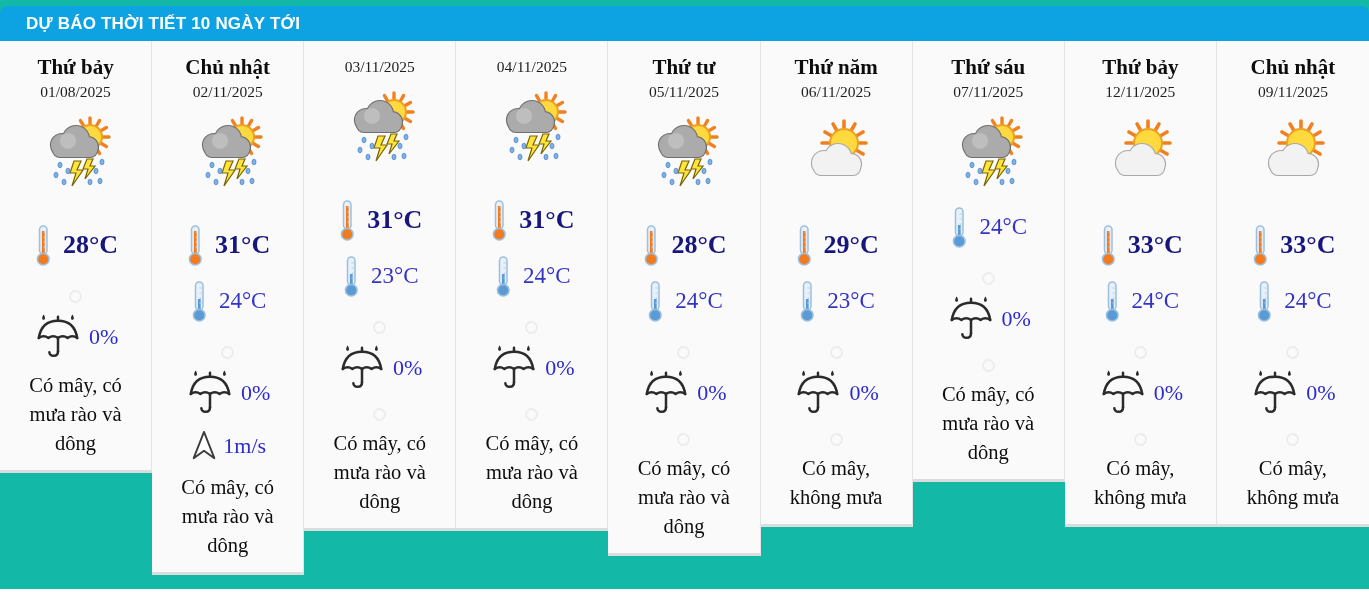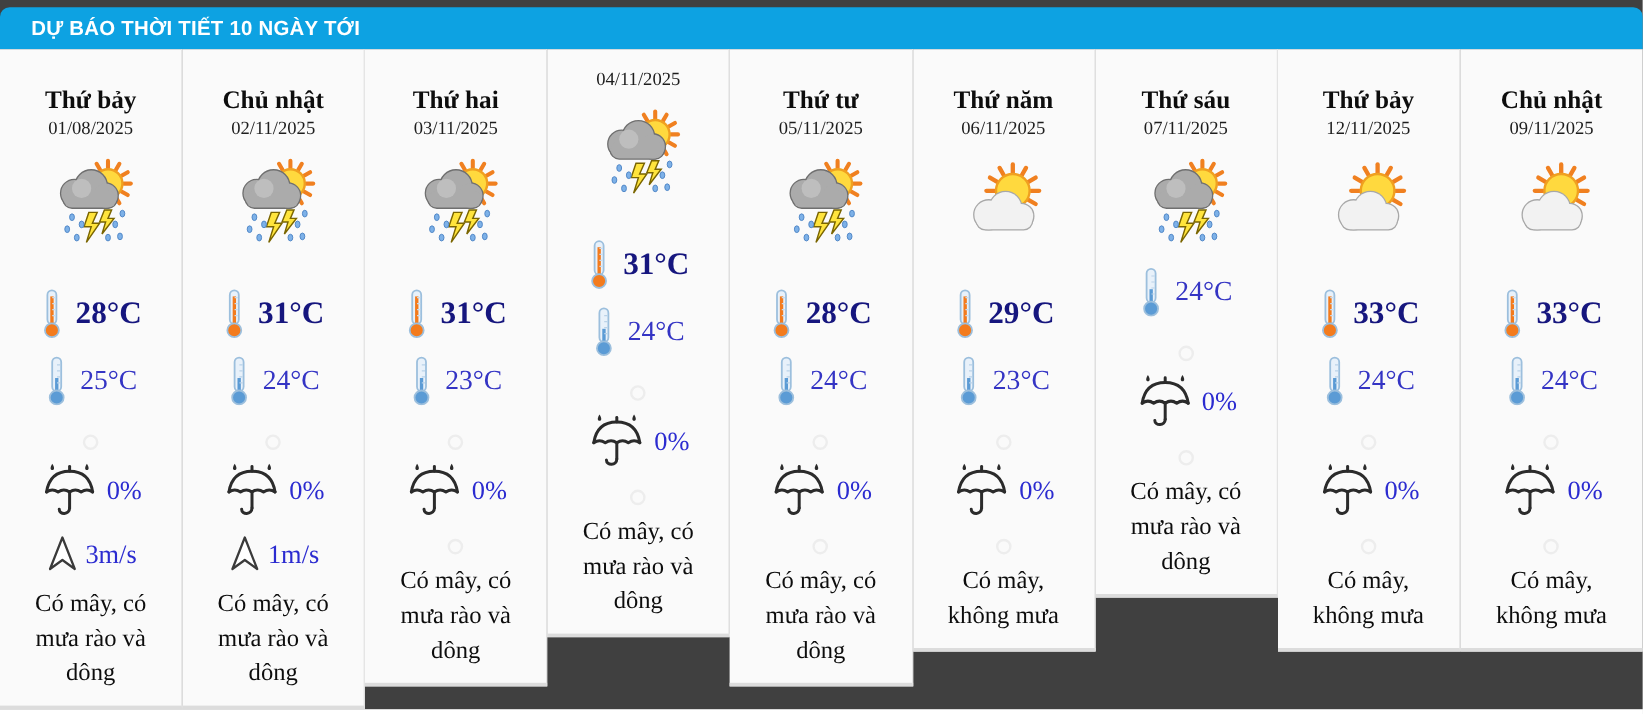--- a/index.html
+++ b/index.html
@@ -1,33 +1,33 @@
 <!DOCTYPE html>
 <html><head>
 <meta charset="utf-8">
 <style>
   * { box-sizing: border-box; margin: 0; padding: 0; }
   html,body { width: 1369px; height: 595px; background: #ffffff; overflow: hidden;
               font-family: "Liberation Serif", serif; }
 
-  .widget { width: 1369px; min-height: 589px; background: #404040; padding-top: 6px; }
+  .widget { width: 1369px; min-height: 589px; background: #14b8a6; padding-top: 6px; }
 
   .header-bar { height: 35px; background: #0da2e2; border-radius: 8px 8px 0 0;
                 display: flex; align-items: center; padding-left: 26px; }
   .header-bar .title { color: #ffffff; font-family: "Liberation Sans", sans-serif;
                        font-weight: bold; font-size: 17px; letter-spacing: 0.2px; }
 
   .days-row { display: flex; align-items: flex-start; }
 
   .day-card { width: calc(100% / 9); background: #fafafa;
               border-right: 1px solid #e3e3e3; border-bottom: 3px solid #dcdcdc;
               text-align: center; padding: 14px 4px 12px 4px; }
   .day-card:last-child { border-right: none; }
 
-  .day-name { font-size: 21px; font-weight: bold; color: #0d0d0d; line-height: 25px; margin-top: 16px; }
+  .day-name { font-size: 21px; font-weight: bold; color: #0d0d0d; line-height: 25px; }
   .day-date { font-size: 15.5px; color: #1d1d1d; line-height: 21px; margin-top: 1px; }
 
   .weather-icon { height: 78px; margin-top: 12px; display: flex; align-items: center; justify-content: center; }
   .weather-icon svg { width: 76px; height: 76px; }
   .day-card .sun-cloud-svg { display: none; }
   .day-card.icon-sun-cloud .sun-cloud-svg { display: block; }
 
   .temp-row { display: flex; align-items: center; justify-content: center; gap: 10px; }
   .temp-row.high { margin-top: 32px; height: 42px; }
   .temp-row.low  { margin-top: 14px; height: 42px; }
@@ -189,40 +189,26 @@
 
       </div>
       <div class="temp-row high">
           <span class="thermo">
             <svg>
               <use href="#sym-thermo-high"></use>
             </svg>
           </span>
           <span class="temp-high">28°C</span>
         </div>
-      <div class="temp-row low">
-          <span class="thermo">
-            <svg>
-              <use href="#sym-thermo-low"></use>
-            </svg>
-          </span>
-          <span class="temp-low">25°C</span>
-        </div>
-      <div class="ph-dot"></div>
-      <div class="rain-row">
-          <svg>
-            <use href="#sym-umbrella"></use>
-          </svg>
-          <span class="rain-pct">0%</span>
-        </div>
-      <div class="wind-row">
-          <svg>
-            <use href="#sym-wind-arrow"></use>
-          </svg>
-          <span class="wind-val">3m/s</span>
+      <div class="ph-dot"></div>
+      <div class="rain-row">
+          <svg>
+            <use href="#sym-umbrella"></use>
+          </svg>
+          <span class="rain-pct">0%</span>
         </div>
 
       <div class="day-desc">Có mây, có mưa rào và dông</div>
     </div>
 
     <div class="day-card icon-storm-sun has-wind">
       <div class="day-name">Chủ nhật</div>
       <div class="day-date">02/11/2025</div>
       <div class="weather-icon">
         <svg class="storm-svg">
@@ -257,21 +243,20 @@
           <svg>
             <use href="#sym-wind-arrow"></use>
           </svg>
           <span class="wind-val">1m/s</span>
         </div>
 
       <div class="day-desc">Có mây, có mưa rào và dông</div>
     </div>
 
     <div class="day-card icon-storm-sun no-wind">
-      <div class="day-name">Thứ hai</div>
       <div class="day-date">03/11/2025</div>
       <div class="weather-icon">
         <svg class="storm-svg">
             <use href="#sym-storm-sun"></use>
           </svg>
 
       </div>
       <div class="temp-row high">
           <span class="thermo">
             <svg>

